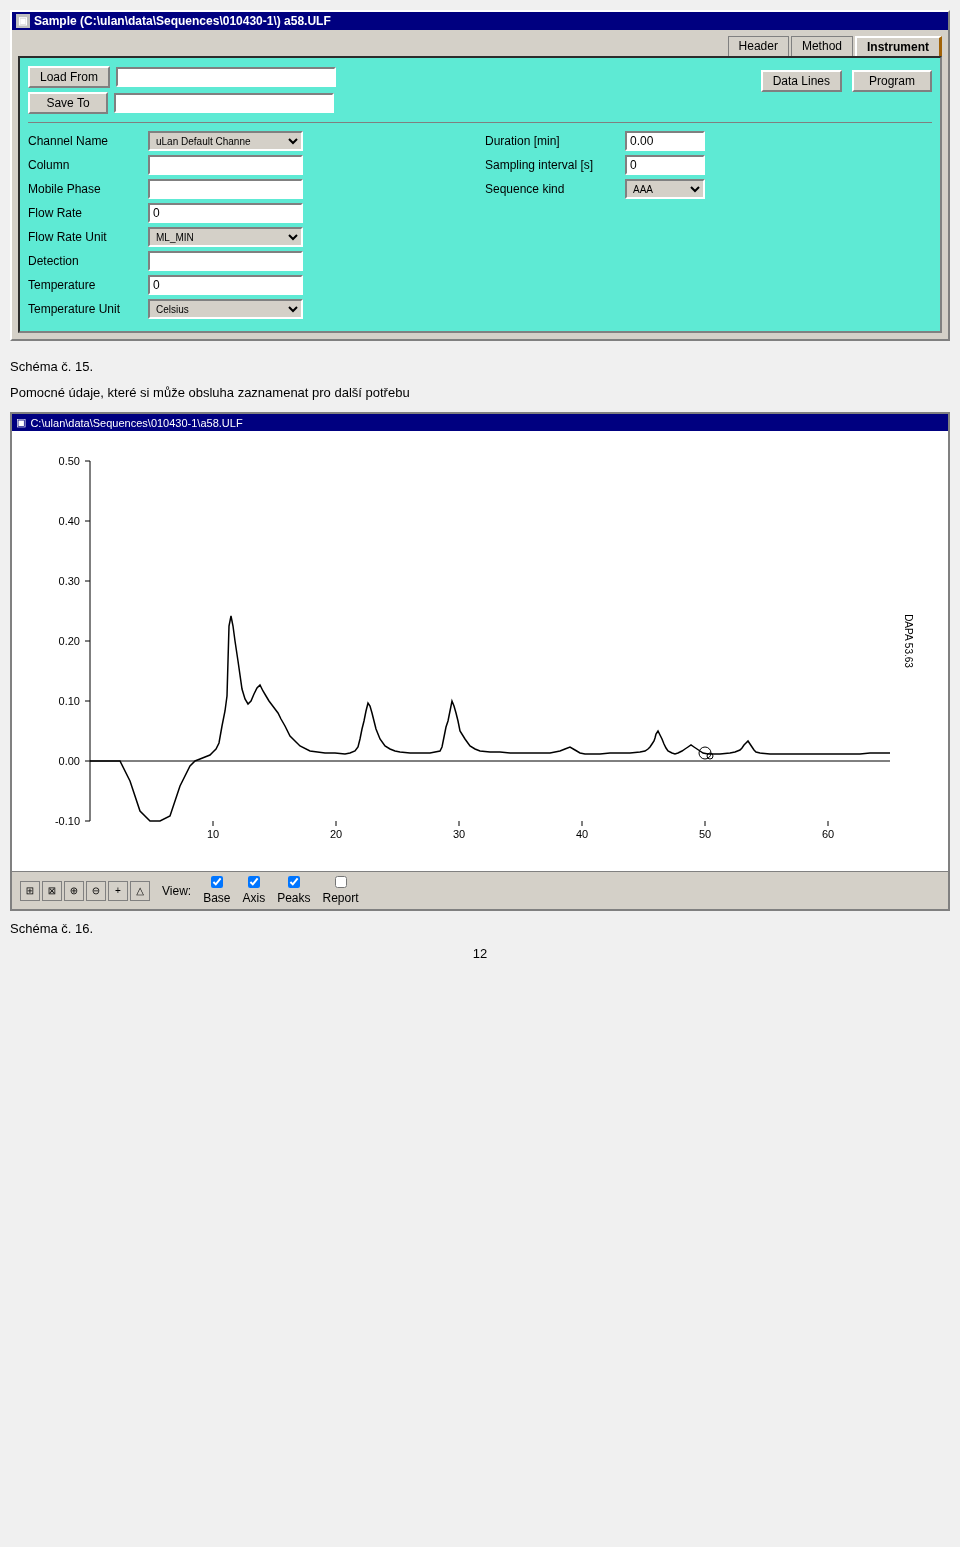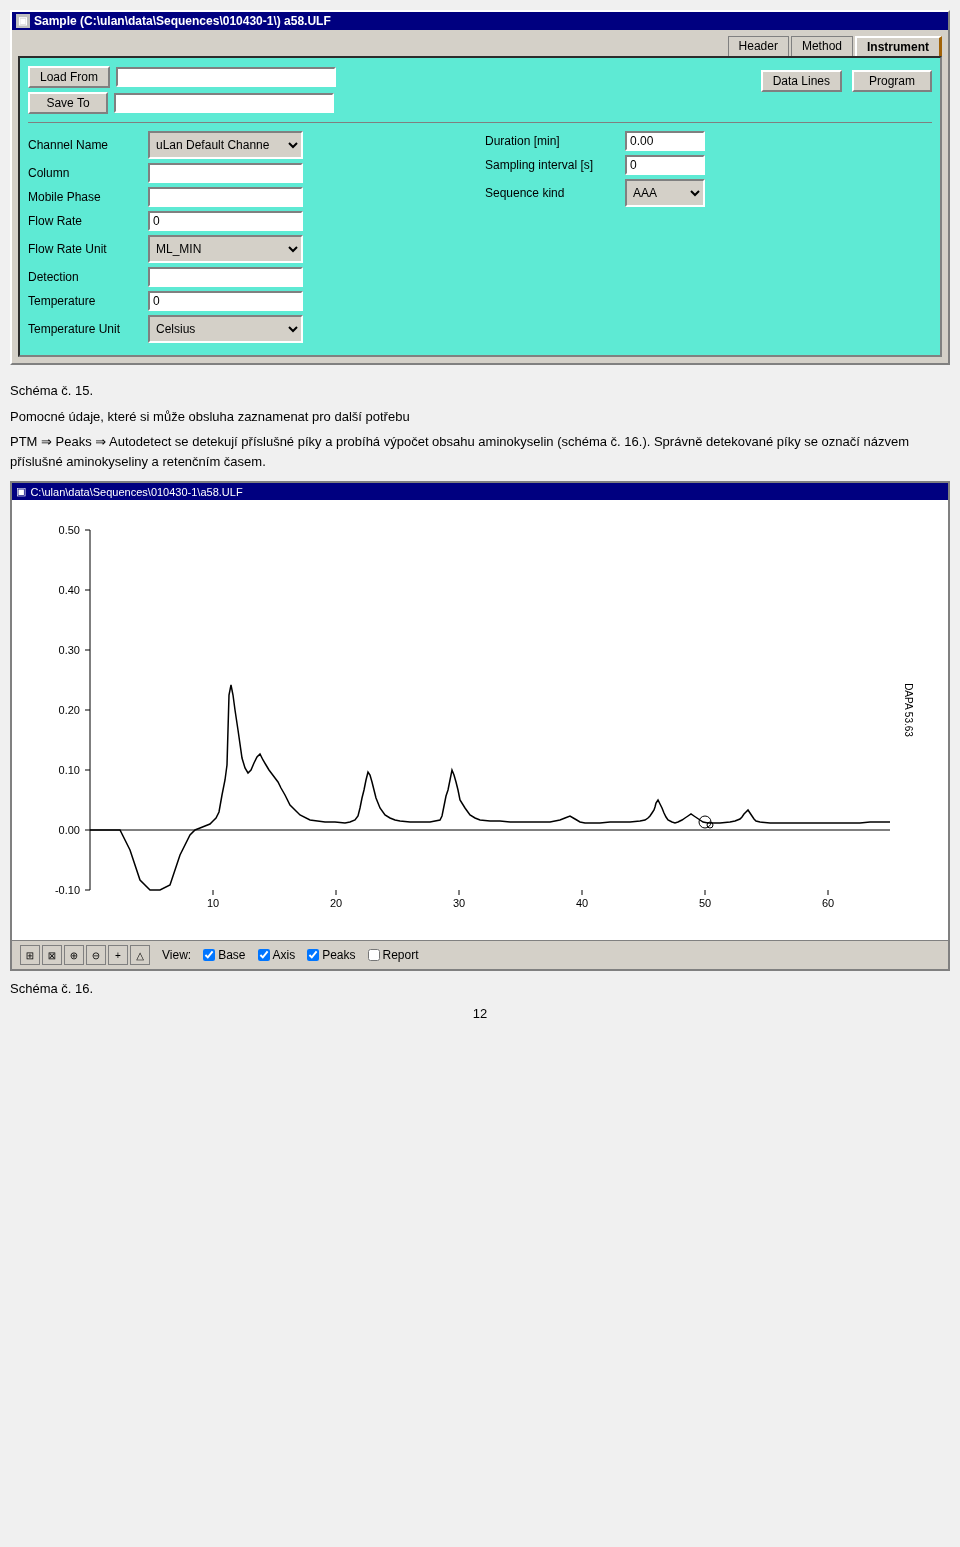--- a/index.html
+++ b/index.html
@@ -104,22 +104,22 @@
 
     
     .win-select {
       background: #d4d0c8;
       border: 2px solid;
       border-top-color: #808080;
       border-left-color: #808080;
       border-bottom-color: #fff;
       border-right-color: #fff;
       padding: 1px 2px;
-      font-size: 12px;
-      height: 28px;
+      font-size: 10px;
+      height: 20px;
     }
 
     
     .row {
       display: flex;
       align-items: center;
       margin-bottom: 4px;
     }
     .label {
       width: 120px;
@@ -231,20 +231,21 @@
       align-items: center;
       justify-content: center;
       font-size: 10px;
       cursor: pointer;
     }
     .checkbox-label {
       display: flex;
       align-items: center;
       gap: 3px;
       font-size: 12px;
+      flex-direction: column;
     }
     .checkbox-label input[type=checkbox] {
       width: 12px;
       height: 12px;
     }
 
     
     .footer-text {
       font-family: Arial, sans-serif;
       font-size: 13px;
@@ -354,21 +355,20 @@
           </div>
         </div>
       </div>
     </div>
   </div>
 </div>
 
 <div class="body-text">
   <p><span>Schéma č. 15.</span></p>
   <p>Pomocné údaje, které si může obsluha  zaznamenat pro další potřebu</p>
-  <p>PTM ⇒ Peaks ⇒ Autodetect  se detekují příslušné píky a probíhá výpočet obsahu aminokyselin (schéma č. 16.). Správně detekované píky se označí názvem příslušné aminokyseliny a retenčním časem.</p>
 </div>
 
 <div class="chart-window">
   <div class="chart-titlebar">
     <span>▣</span>
     <span>C:\ulan\data\Sequences\010430-1\a58.ULF</span>
   </div>
   <div class="chart-area">
 
     <svg width="900" height="420" style="display:block; margin:0 auto;">

